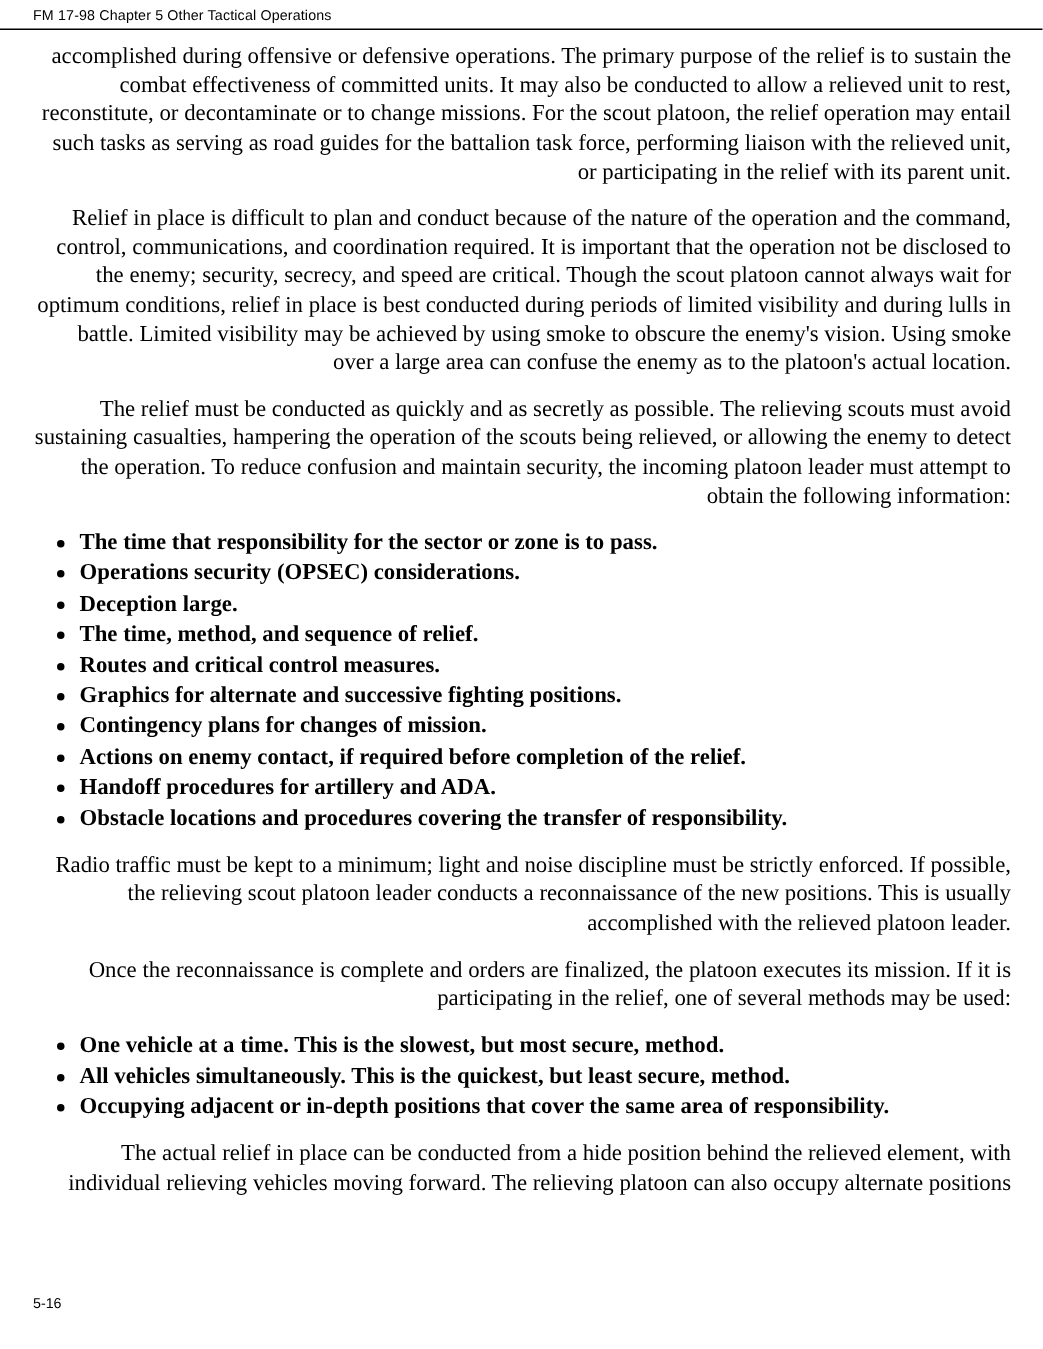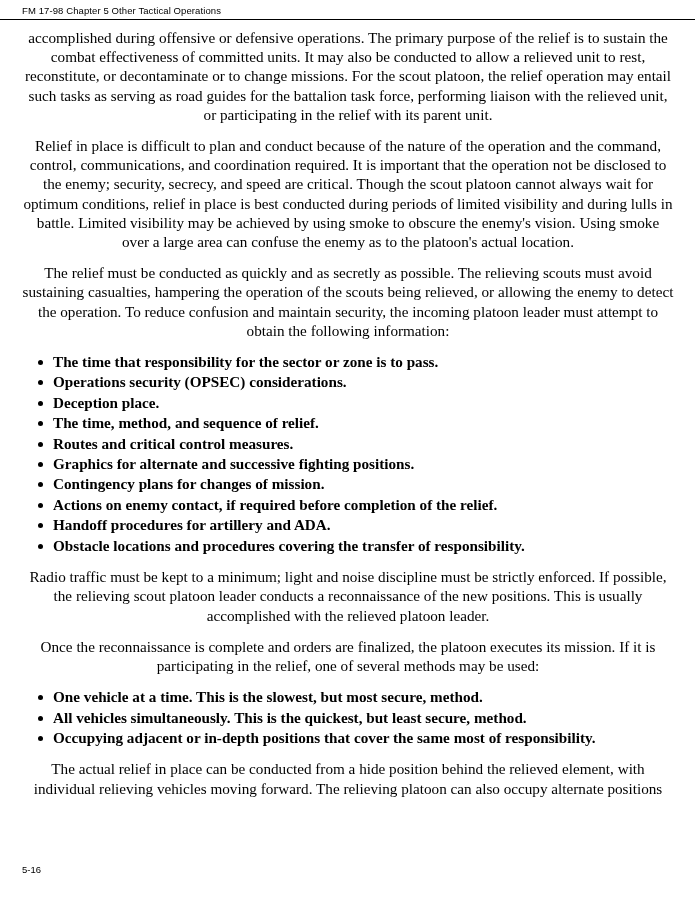--- a/index.html
+++ b/index.html
@@ -42,21 +42,21 @@
   .content {
     position: absolute;
     top: 28px;
     left: 22px;
     width: 652px;
   }
   p.para {
     margin: 0 0 12px 0;
     font-size: 15.2px;
     line-height: 19.2px;
-    text-align: center;
+    text-align: right;
   }
   ul.bullets {
     list-style: none;
     margin: 0 0 12px 0;
     padding: 0;
   }
   ul.bullets li {
     position: relative;
     margin: 0 0 1px 0;
     padding-left: 31px;
@@ -93,37 +93,37 @@
 
   <div class="content">
 
     <p class="para">accomplished during offensive or defensive operations. The primary purpose of the relief is to sustain the combat effectiveness of committed units. It may also be conducted to allow a relieved unit to rest, reconstitute, or decontaminate or to change missions. For the scout platoon, the relief operation may entail such tasks as serving as road guides for the battalion task force, performing liaison with the relieved unit, or participating in the relief with its parent unit.</p>
     <p class="para">Relief in place is difficult to plan and conduct because of the nature of the operation and the command, control, communications, and coordination required. It is important that the operation not be disclosed to the enemy; security, secrecy, and speed are critical. Though the scout platoon cannot always wait for optimum conditions, relief in place is best conducted during periods of limited visibility and during lulls in battle. Limited visibility may be achieved by using smoke to obscure the enemy's vision. Using smoke over a large area can confuse the enemy as to the platoon's actual location.</p>
     <p class="para">The relief must be conducted as quickly and as secretly as possible. The relieving scouts must avoid sustaining casualties, hampering the operation of the scouts being relieved, or allowing the enemy to detect the operation. To reduce confusion and maintain security, the incoming platoon leader must attempt to obtain the following information:</p>
 
     <ul class="bullets">
       <li>The time that responsibility for the sector or zone is to pass.</li>
       <li>Operations security (OPSEC) considerations.</li>
-      <li>Deception place.</li>
+      <li>Deception large.</li>
       <li>The time, method, and sequence of relief.</li>
       <li>Routes and critical control measures.</li>
       <li>Graphics for alternate and successive fighting positions.</li>
       <li>Contingency plans for changes of mission.</li>
       <li>Actions on enemy contact, if required before completion of the relief.</li>
       <li>Handoff procedures for artillery and ADA.</li>
       <li>Obstacle locations and procedures covering the transfer of responsibility.</li>
     </ul>
 
     <p class="para">Radio traffic must be kept to a minimum; light and noise discipline must be strictly enforced. If possible, the relieving scout platoon leader conducts a reconnaissance of the new positions. This is usually accomplished with the relieved platoon leader.</p>
     <p class="para">Once the reconnaissance is complete and orders are finalized, the platoon executes its mission. If it is participating in the relief, one of several methods may be used:</p>
 
     <ul class="bullets">
       <li>One vehicle at a time. This is the slowest, but most secure, method.</li>
       <li>All vehicles simultaneously. This is the quickest, but least secure, method.</li>
-      <li>Occupying adjacent or in-depth positions that cover the same most of responsibility.</li>
+      <li>Occupying adjacent or in-depth positions that cover the same area of responsibility.</li>
     </ul>
 
     <p class="para">The actual relief in place can be conducted from a hide position behind the relieved element, with individual relieving vehicles moving forward. The relieving platoon can also occupy alternate positions</p>
 
   </div>
 
   <div class="footer">5-16</div>
 
 </div>
 

